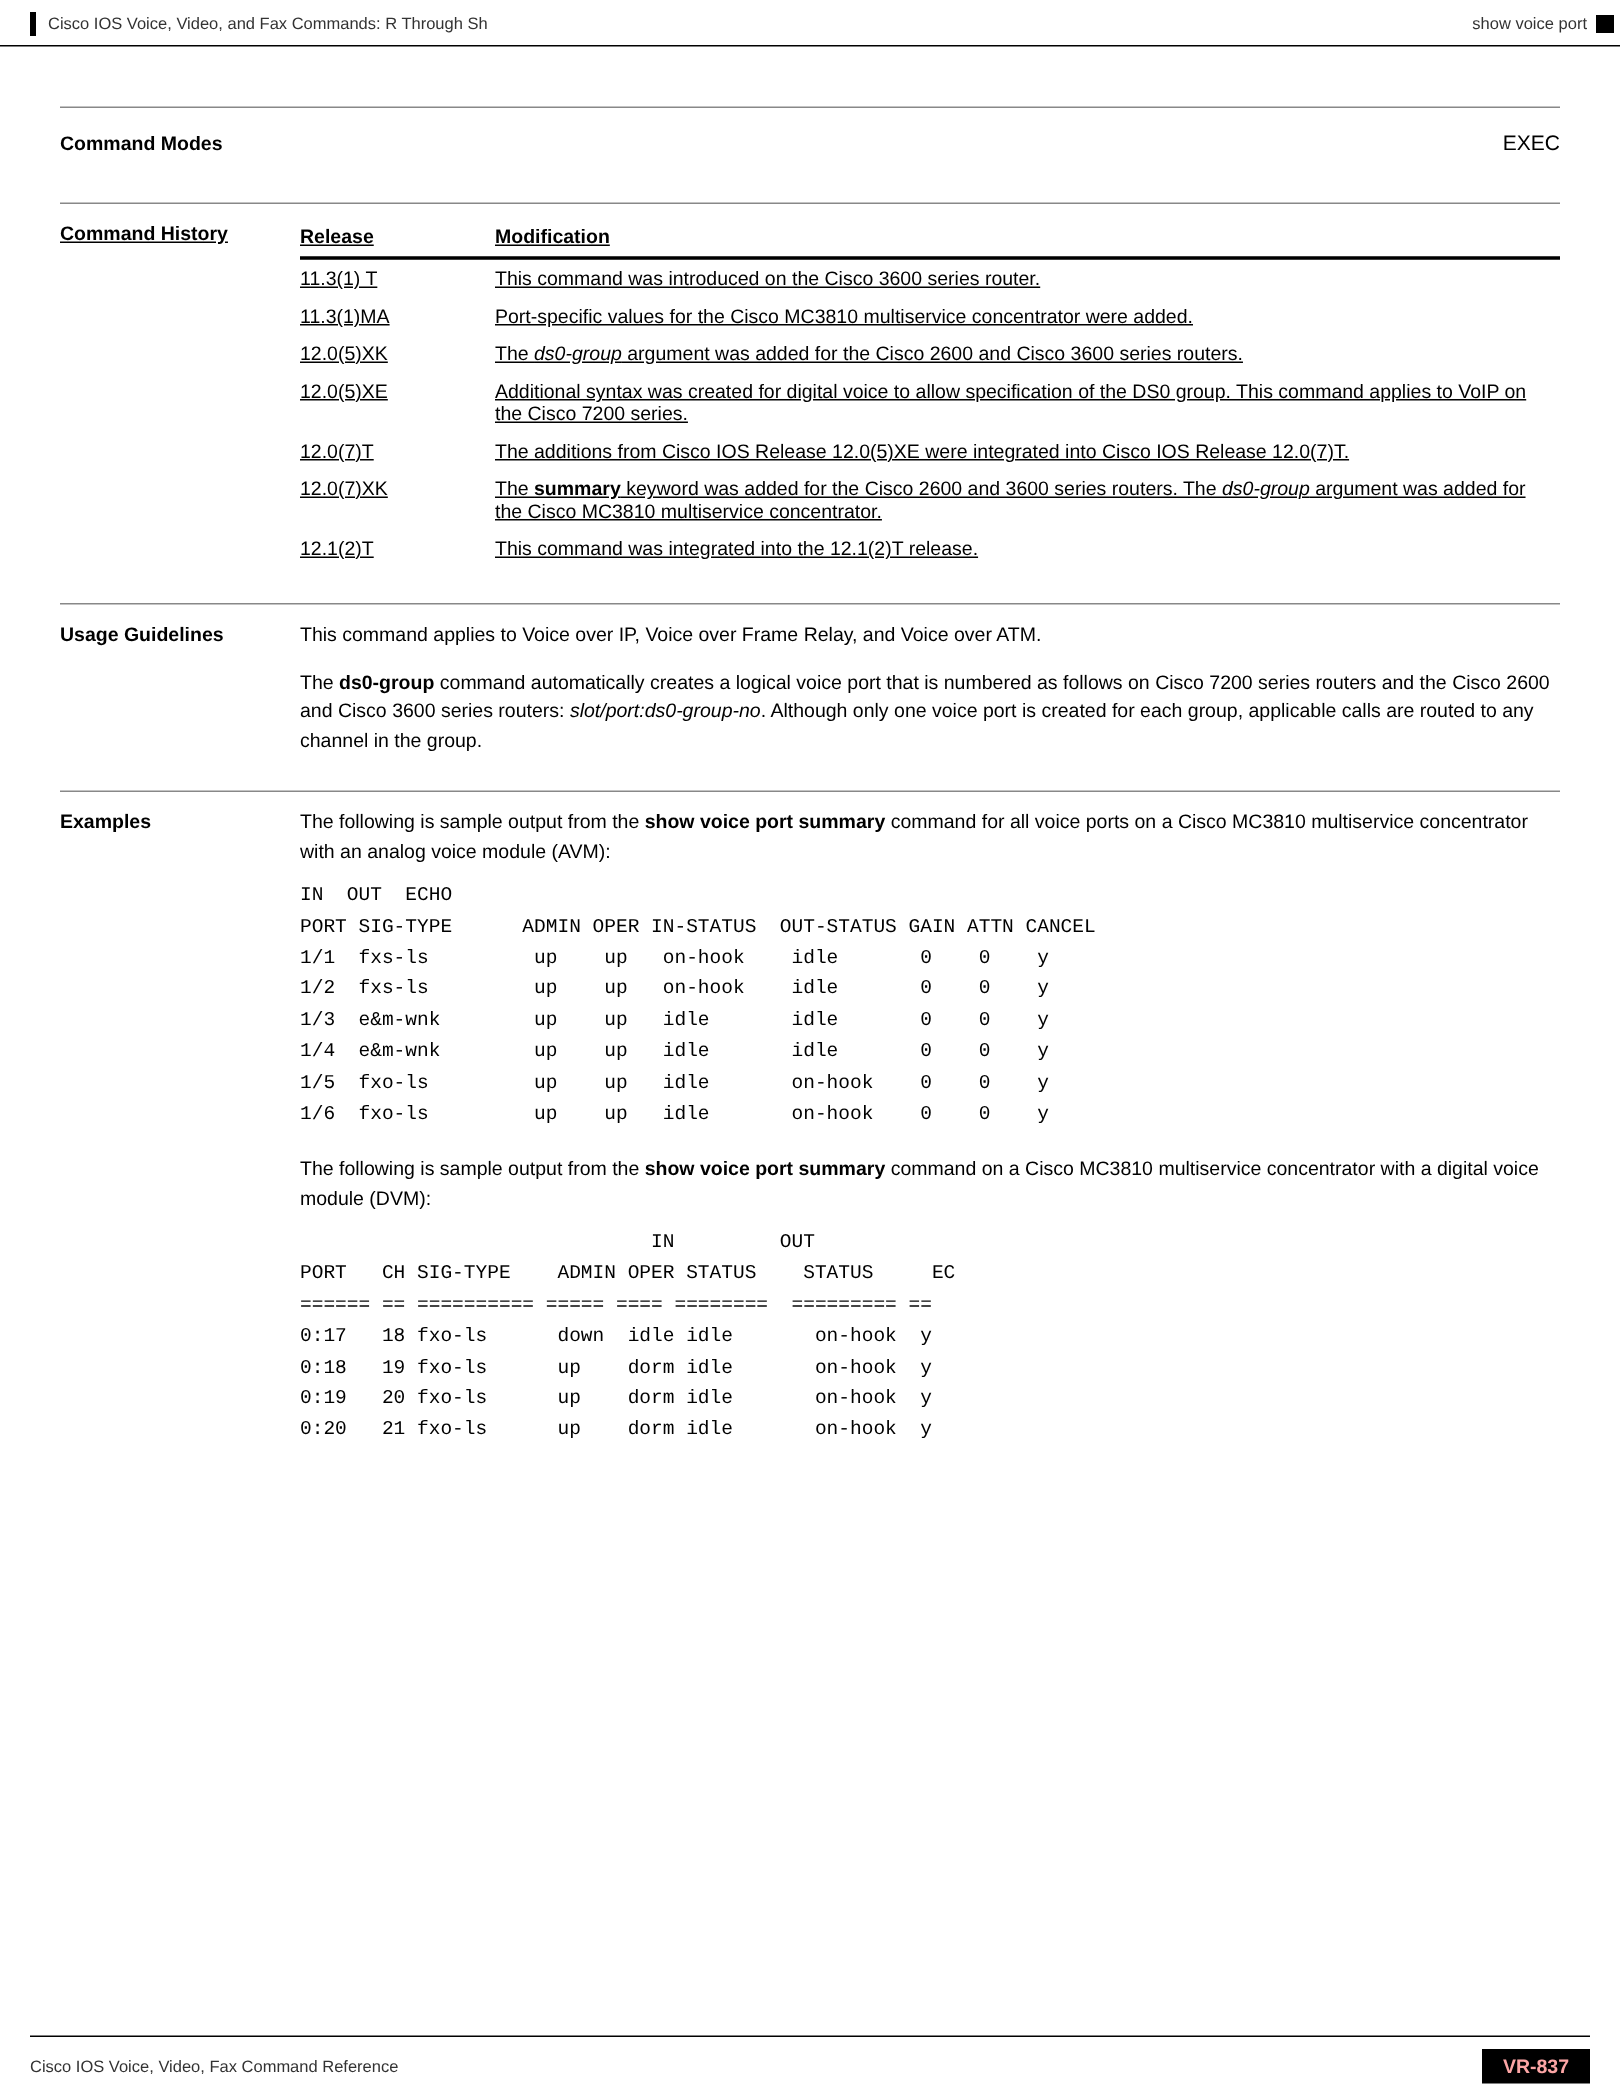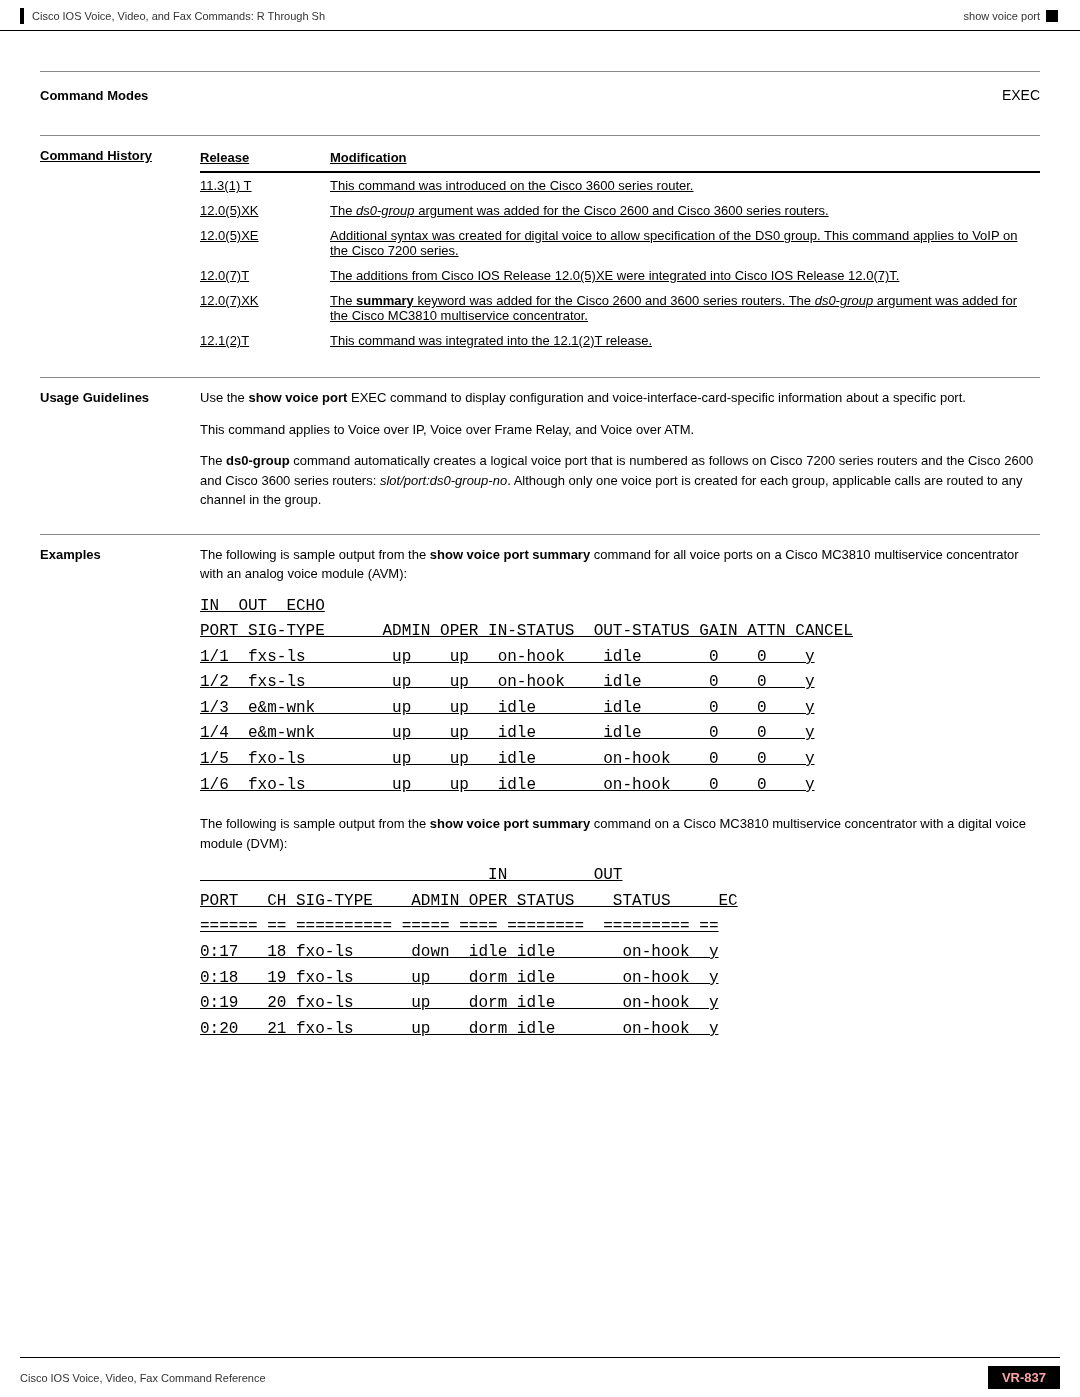--- a/index.html
+++ b/index.html
@@ -11,21 +11,21 @@
       width: 1080px;
       min-height: 1397px;
       position: relative;
     }
 
     
     .page-header {
       display: flex;
       justify-content: space-between;
       align-items: center;
-      padding: 8px 22px 6px 20px;
+      padding: 8px 4px 6px 20px;
       border-bottom: 1px solid #000;
     }
     .header-left {
       display: flex;
       align-items: center;
       gap: 8px;
     }
     .header-left-bar {
       width: 4px;
       height: 16px;
@@ -139,25 +139,24 @@
     .examples-content {
       flex: 1;
     }
     .examples-content p {
       margin-bottom: 10px;
       line-height: 1.5;
       font-size: 13px;
     }
     .code-block {
       font-family: 'Courier New', Courier, monospace;
-      font-size: 16px;
+      font-size: 13px;
       line-height: 1.6;
       margin: 8px 0 16px 0;
       white-space: pre;
-      text-decoration: underline;
     }
 
     
     .page-footer {
       position: absolute;
       bottom: 0;
       left: 0;
       right: 0;
       display: flex;
       justify-content: space-between;
@@ -219,20 +218,24 @@
               <th>Modification</th>
             </tr>
           </thead>
           <tbody id="history-tbody">
 
           <tr>
                 <td>11.3(1) T</td>
                 <td>This command was introduced on the Cisco 3600 series router.</td>
               </tr>
               <tr>
+                <td>11.3(1)MA</td>
+                <td>Port-specific values for the Cisco MC3810 multiservice concentrator were added.</td>
+              </tr>
+              <tr>
                 <td>12.0(5)XK</td>
                 <td>The <em>ds0-group</em> argument was added for the Cisco 2600 and Cisco 3600 series routers.</td>
               </tr>
               <tr>
                 <td>12.0(5)XE</td>
                 <td>Additional syntax was created for digital voice to allow specification of the DS0 group. This command applies to VoIP on the Cisco 7200 series.</td>
               </tr>
               <tr>
                 <td>12.0(7)T</td>
                 <td>The additions from Cisco IOS Release 12.0(5)XE were integrated into Cisco IOS Release 12.0(7)T.</td>
@@ -249,21 +252,20 @@
         </table>
       </div>
     </div>
   </div>
 
   <div class="usage-section">
     <div class="usage-inner">
       <div class="section-label">Usage Guidelines</div>
       <div class="usage-content" id="usage-content">
 
-      <p>Use the <strong>show voice port</strong> EXEC command to display configuration and voice-interface-card-specific information about a specific port.</p>
           <p>This command applies to Voice over IP, Voice over Frame Relay, and Voice over ATM.</p>
           <p>The <strong>ds0-group</strong> command automatically creates a logical voice port that is numbered as follows on Cisco 7200 series routers and the Cisco 2600 and Cisco 3600 series routers: <em>slot/port:ds0-group-no</em>. Although only one voice port is created for each group, applicable calls are routed to any channel in the group.</p>
         </div>
     </div>
   </div>
 
   <div class="examples-section">
     <div class="examples-inner">
       <div class="section-label">Examples</div>
       <div class="examples-content" id="examples-content">

